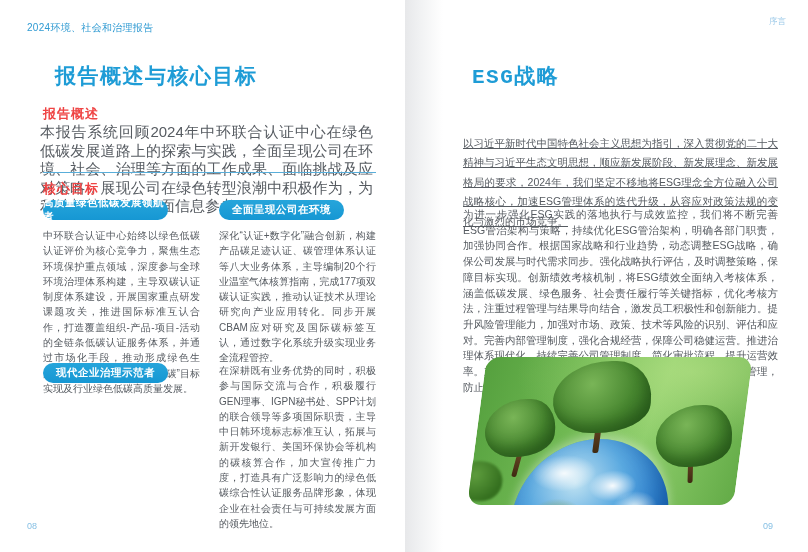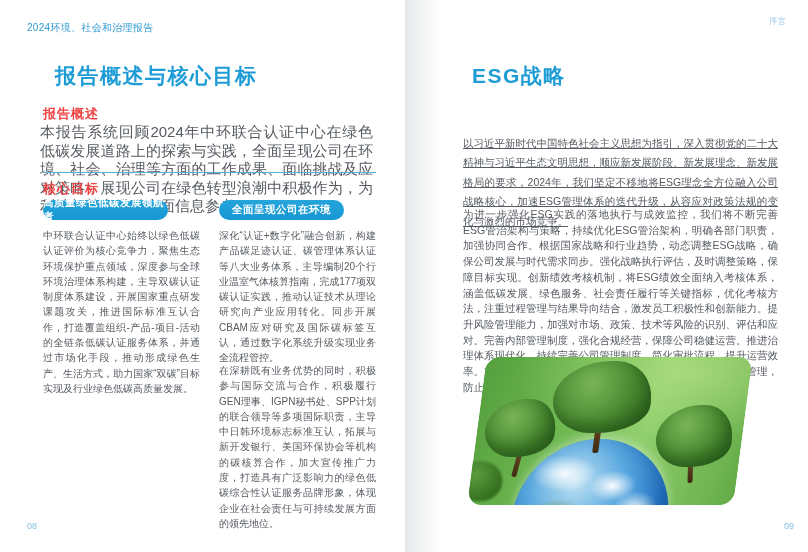--- a/index.html
+++ b/index.html
@@ -20,21 +20,21 @@
   }
   .runhead-right {
     position:absolute; left:769px; top:16px; font-size:8.5px; color:#9fcbe9;
   }
   
   .page-title {
     position:absolute; top:62px; font-size:21px; font-weight:bold;
     color:#1e9cd6; letter-spacing:1.5px;
   }
   .lp-title { left:43px;margin-left:12px; }
-  .rp-title { left:472px; }
+  .rp-title { left:472px;font-family:Liberation Mono, monospace; }
   
   .sec-head { position:absolute; left:43px; font-size:13px; font-weight:bold; color:#ef4444; letter-spacing:1px; }
   .sec-head.overview { top:105px; }
   .sec-head.goals { top:180px;text-align:right; }
   .overview-body {
     position:absolute; left:40px; top:123px; width:333px;
     font-size:15px; line-height:18.6px; color:#565b61; text-align:justify;
   }
   .divider { position:absolute; left:43px; top:172px; width:333px; height:0; border-top:1px solid #59aeda; }
   .cards {
@@ -47,21 +47,21 @@
     background:linear-gradient(#26a5db,#1697d3);
     color:#ffffff; font-size:10.5px; font-weight:bold;
     display:flex; align-items:center; justify-content:center;
     margin-bottom:8px; letter-spacing:.5px;
   }
   .card-body {
     font-size:10px; line-height:15.3px; color:#565b61; text-align:justify;
   }
   .pagenum { position:absolute; top:521px; font-size:9px; color:#87c0e4; }
   .pn-left { left:27px; }
-  .pn-right { left:784px; }
+  .pn-right { left:763px; }
   
   .rp-p1 {
     position:absolute; left:463px; top:134px; width:315px;
     font-size:10.5px; line-height:19.4px; color:#565b61; text-align:justify;text-decoration:underline;
   }
   .rp-p2 {
     position:absolute; left:463px; top:207px; width:315px;
     font-size:10.5px; line-height:15.7px; color:#565b61; text-align:justify;
   }
   
@@ -117,20 +117,21 @@
 <div class="cards">
   <div class="card">
     <div class="pill">高质量绿色低碳发展领航者</div>
     <div class="card-body">中环联合认证中心始终以绿色低碳认证评价为核心竞争力，聚焦生态环境保护重点领域，深度参与全球环境治理体系构建，主导双碳认证制度体系建设，开展国家重点研发课题攻关，推进国际标准互认合作，打造覆盖组织-产品-项目-活动的全链条低碳认证服务体系，并通过市场化手段，推动形成绿色生产、生活方式，助力国家“双碳”目标实现及行业绿色低碳高质量发展。</div>
   </div>
   <div class="card">
     <div class="pill">全面呈现公司在环境</div>
     <div class="card-body">深化“认证+数字化”融合创新，构建产品碳足迹认证、碳管理体系认证等八大业务体系，主导编制20个行业温室气体核算指南，完成177项双碳认证实践，推动认证技术从理论研究向产业应用转化。同步开展CBAM应对研究及国际碳标签互认，通过数字化系统升级实现业务全流程管控。</div>
   </div>
   <div class="card">
+    <div class="pill">现代企业治理示范者</div>
   </div>
   <div class="card">
     <div class="card-body">在深耕既有业务优势的同时，积极参与国际交流与合作，积极履行GEN理事、IGPN秘书处、SPP计划的联合领导等多项国际职责，主导中日韩环境标志标准互认，拓展与新开发银行、美国环保协会等机构的碳核算合作，加大宣传推广力度，打造具有广泛影响力的绿色低碳综合性认证服务品牌形象，体现企业在社会责任与可持续发展方面的领先地位。</div>
   </div>
 </div>
 
 <div class="pagenum pn-left">08</div>
 
 <h1 class="page-title rp-title">ESG战略</h1>
 <p class="rp-p1">以习近平新时代中国特色社会主义思想为指引，深入贯彻党的二十大精神与习近平生态文明思想，顺应新发展阶段、新发展理念、新发展格局的要求，2024年，我们坚定不移地将ESG理念全方位融入公司战略核心，加速ESG管理体系的迭代升级，从容应对政策法规的变化与激烈的市场竞争。</p>

